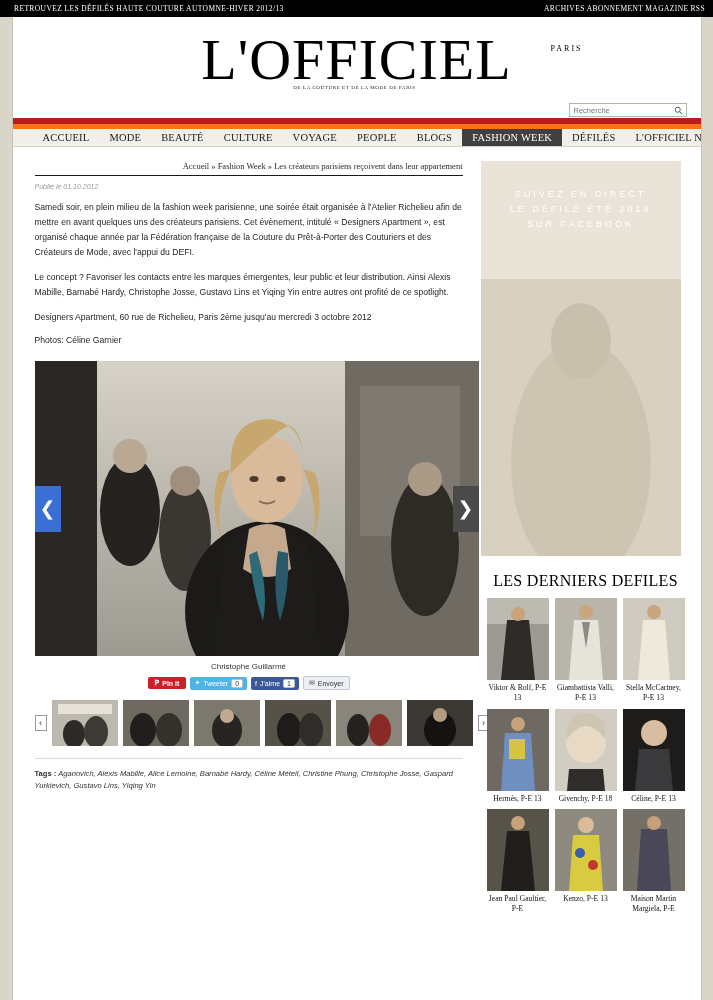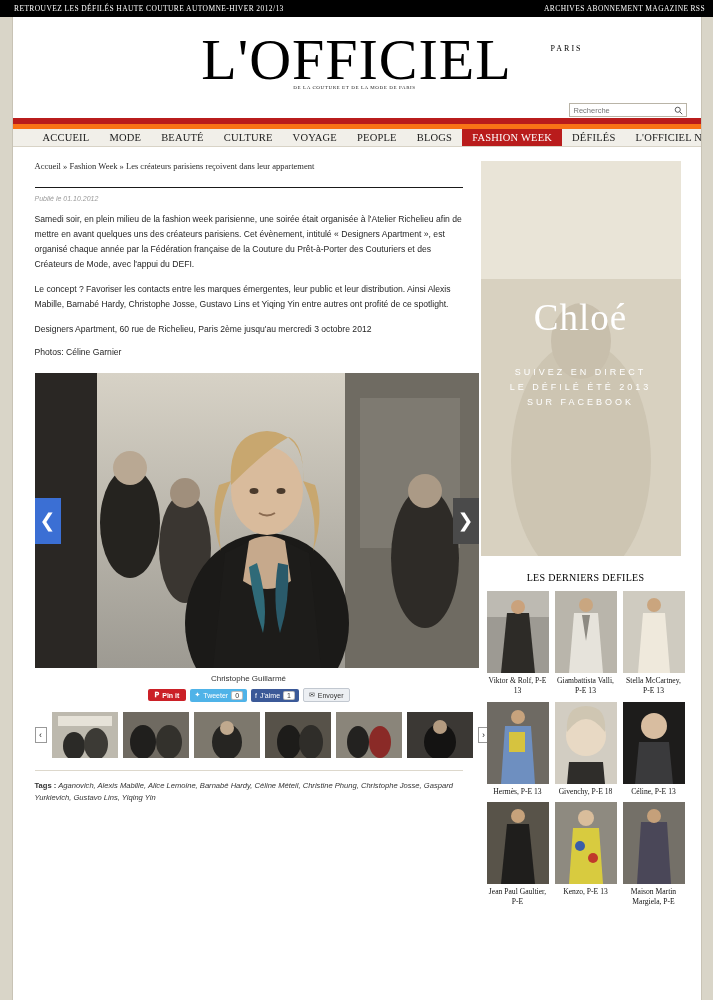--- a/index.html
+++ b/index.html
@@ -96,21 +96,21 @@
   }
   .nav a {
     display: flex; align-items: center;
     padding: 0 10px;
     font-size: 10.5px;
     color: #1a1a1a;
     text-decoration: none;
     letter-spacing: .2px;
     white-space: nowrap;
   }
-  .nav a.active { background: #b91c1c; color: #fff; }
+  .nav a.active { background: #404040; color: #fff; }
 
   
   .content {
     display: flex;
     padding: 0;
   }
   .main {
     width: 468px;
     padding: 14px 18px 0 22px;
   }
@@ -126,22 +126,23 @@
     line-height: 1.25;
     margin: 0 0 9px 0;
     color: #000;
     letter-spacing: .2px;
   }
   .breadcrumb {
     font-family: "Liberation Serif", serif;
     font-size: 8.5px;
     color: #2a2a2a;
     border-bottom: 1px solid #1a1a1a;
-    padding-bottom: 16px;
+    padding-bottom: 4px;
     margin-bottom: 7px;
+    text-align: right;
   }
   .pubdate {
     font-size: 7px; color: #9a9a9a;
     font-style: italic;
     margin-bottom: 10px;
   }
   .body-text p {
     font-size: 8.6px;
     line-height: 1.75;
     color: #1f1f1f;
@@ -243,21 +244,21 @@
     font-size: 37px; color: #fff;
     letter-spacing: 1px;
     margin-top: 135px;
   }
   .ad .l1 { color:#fff; font-size: 9px; letter-spacing: 3px; margin-top: 28px; }
   .ad .l2 { color:#fff; font-size: 9px; letter-spacing: 3px; margin-top: 5px; }
   .ad .l3 { color:#fff; font-size: 9px; letter-spacing: 3px; margin-top: 5px; text-align: center; }
 
   .side-h {
     font-family: "Liberation Serif", serif;
-    font-size: 10px; text-align: center;
+    font-size: 16px; text-align: center;
     margin: 16px 0 8px; color: #000;
     letter-spacing: .3px;
   }
   .grid {
     display: grid;
     grid-template-columns: repeat(3, 62px);
     gap: 5px 6px;
     justify-content: center;
   }
   .gitem { width: 62px; }
@@ -449,21 +450,20 @@
 
     <div class="side">
 
       <div class="ad">
         <svg width="200" height="395" viewBox="0 0 200 395" style="position:absolute;inset:0">
           <rect width="200" height="395" fill="#e9e4d7"></rect>
           <rect y="118" width="200" height="277" fill="#d8d1c0"></rect>
           <ellipse cx="100" cy="300" rx="70" ry="120" fill="#cdc5b2"></ellipse>
           <ellipse cx="100" cy="180" rx="30" ry="38" fill="#c8bfac"></ellipse>
         </svg>
-        <div class="chloe" style="position:relative">Chloé</div>
         <div class="l1" style="position:relative">SUIVEZ EN DIRECT</div>
         <div class="l2" style="position:relative">LE DÉFILÉ ÉTÉ 2013</div>
         <div class="l3" style="position:relative">SUR FACEBOOK</div>
       </div>
 
       <div class="side-h">LES DERNIERS DEFILES</div>
 
       <div class="grid">
         <div class="gitem">
           <div class="gthumb">

